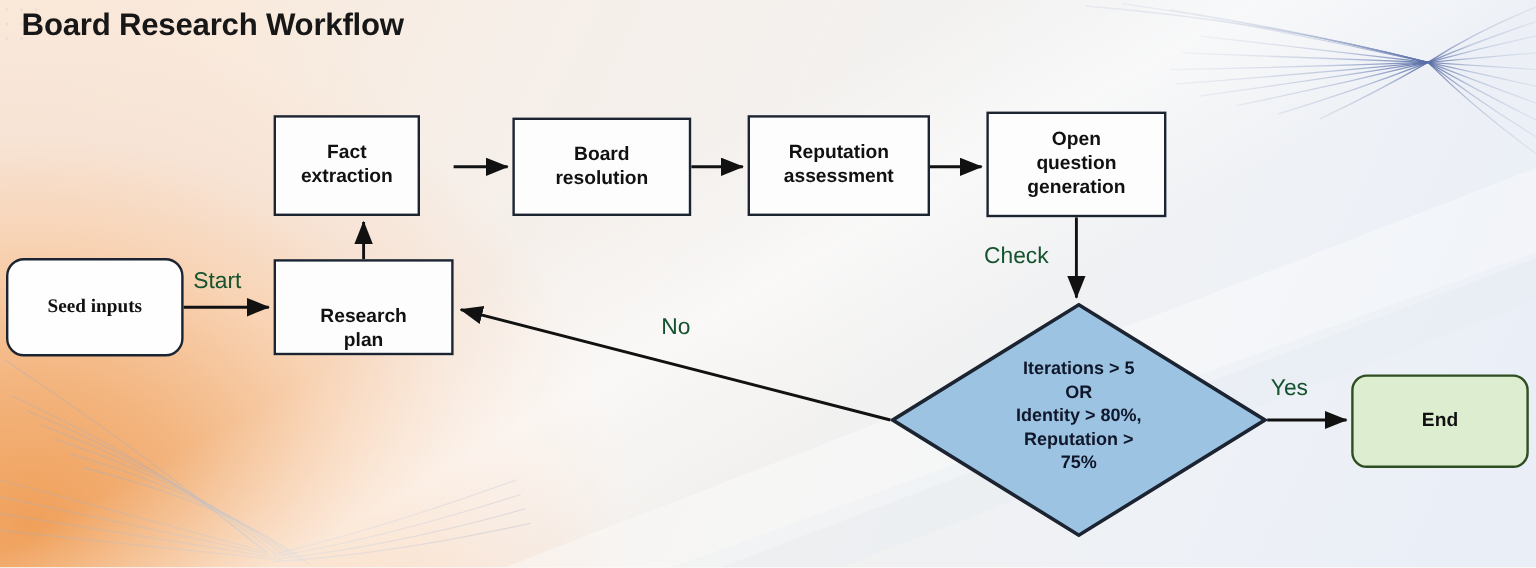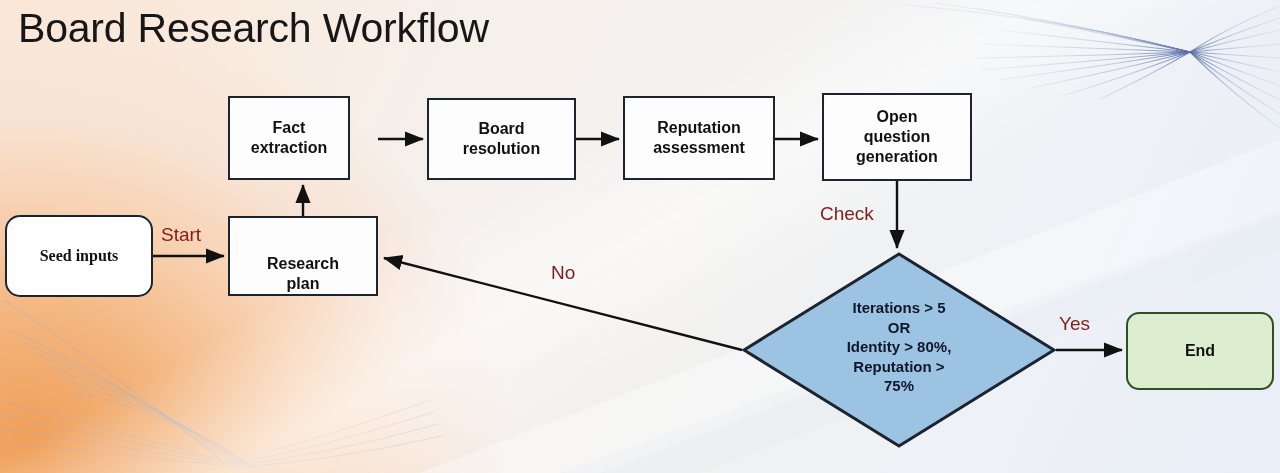--- a/index.html
+++ b/index.html
@@ -30,22 +30,22 @@
   .bg-sheen {
     background: linear-gradient(150deg, rgba(255,255,255,0) 38%, rgba(255,255,255,0.55) 50%, rgba(255,255,255,0) 62%);
   }
   .bg-svg { position: absolute; inset: 0; }
 
   
   .title {
     position: absolute;
     left: 18px;
     top: 5px;
-    font-size: 41px;
-    font-weight: normal;
+    font-size: 26px;
+    font-weight: bold;
     color: #171717;
     letter-spacing: -0.2px;
     white-space: nowrap;
   }
 
   
   .node {
     position: absolute;
     box-sizing: border-box;
     display: flex;
@@ -96,21 +96,21 @@
     line-height: 1.3;
     white-space: pre-line;
     width: 190px;
     margin-top: -6px;
   }
 
   
   .edge-label {
     position: absolute;
     font-size: 19px;
-    color: #7f1d1d;
+    color: #14532d;
     font-weight: normal;
     white-space: nowrap;
     text-align: center;
   }
 
   
   #connectors {
     position: absolute;
     inset: 0;
     z-index: 1;

